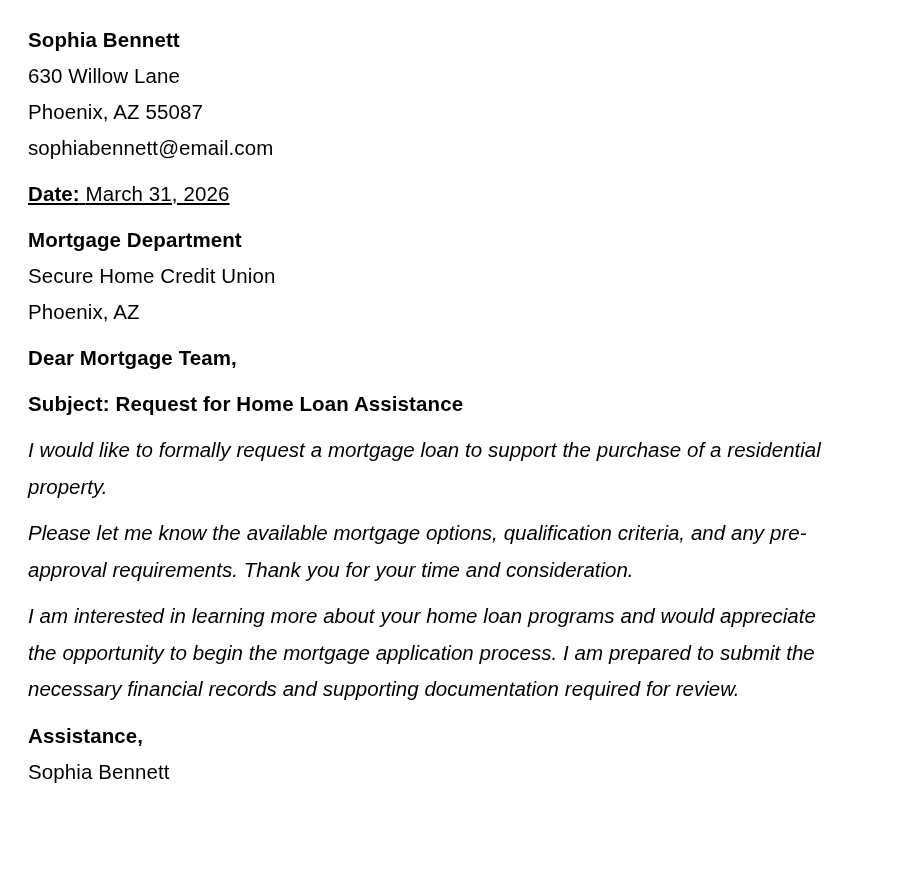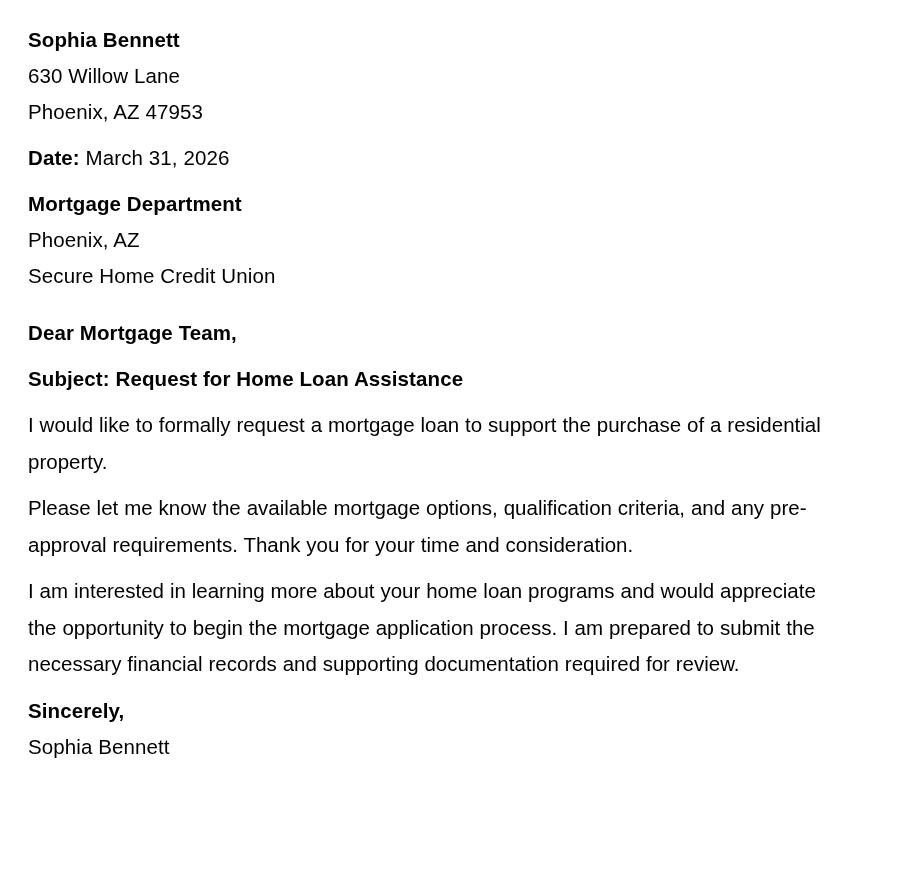--- a/index.html
+++ b/index.html
@@ -42,79 +42,82 @@
   }
 
   
   .sender-block {
     margin-bottom: 10px;
   }
 
   
   .date-block {
     margin-bottom: 10px;
+    text-decoration: underline;
   }
 
   .date-block .label {
     font-weight: bold;
   }
 
   .date-block .value {
     font-weight: normal;
   }
 
   
   .recipient-block {
-    margin-bottom: 21px;
+    margin-bottom: 10px;
   }
 
   
   .subject-block,
   .salutation-block {
     margin-bottom: 10px;
   }
 
   
   .body-block {
     margin-bottom: 10px;
   }
 
   .paragraph {
     font-size: 20.5px;
     line-height: 36.5px;
     max-width: 805px;
     margin: 0;
     text-align: left;
     word-spacing: 0.01em;
+    font-style: italic;
   }
 
   
   .closing-block {
     margin-top: 0;
   }
 </style>
 </head>
 <body>
 
 <div class="letter">
 
   <div class="block sender-block">
     <div class="line bold">Sophia Bennett</div>
     <div class="line">630 Willow Lane</div>
-    <div class="line">Phoenix, AZ 47953</div>
+    <div class="line">Phoenix, AZ 55087</div>
+    <div class="line">sophiabennett@email.com</div>
   </div>
 
   <div class="block date-block">
     <div class="line"><span class="label">Date:</span><span class="value"> </span><span class="value">March 31, 2026</span></div>
   </div>
 
   <div class="block recipient-block">
     <div class="line bold">Mortgage Department</div>
+    <div class="line">Secure Home Credit Union</div>
     <div class="line">Phoenix, AZ</div>
-    <div class="line">Secure Home Credit Union</div>
   </div>
 
   <div class="block salutation-block">
     <div class="line bold">Dear Mortgage Team,</div>
   </div>
 
   <div class="block subject-block">
     <div class="line bold">Subject: Request for Home Loan Assistance</div>
   </div>
 
@@ -124,17 +127,17 @@
 
   <div class="block body-block">
     <p class="paragraph">Please let me know the available mortgage options, qualification criteria, and any pre-approval requirements. Thank you for your time and consideration.</p>
   </div>
 
   <div class="block body-block">
     <p class="paragraph">I am interested in learning more about your home loan programs and would appreciate the opportunity to begin the mortgage application process. I am prepared to submit the necessary financial records and supporting documentation required for review.</p>
   </div>
 
   <div class="block closing-block">
-    <div class="line bold">Sincerely,</div>
+    <div class="line bold">Assistance,</div>
     <div class="line">Sophia Bennett</div>
   </div>
 
 </div>
 
 </body></html>

